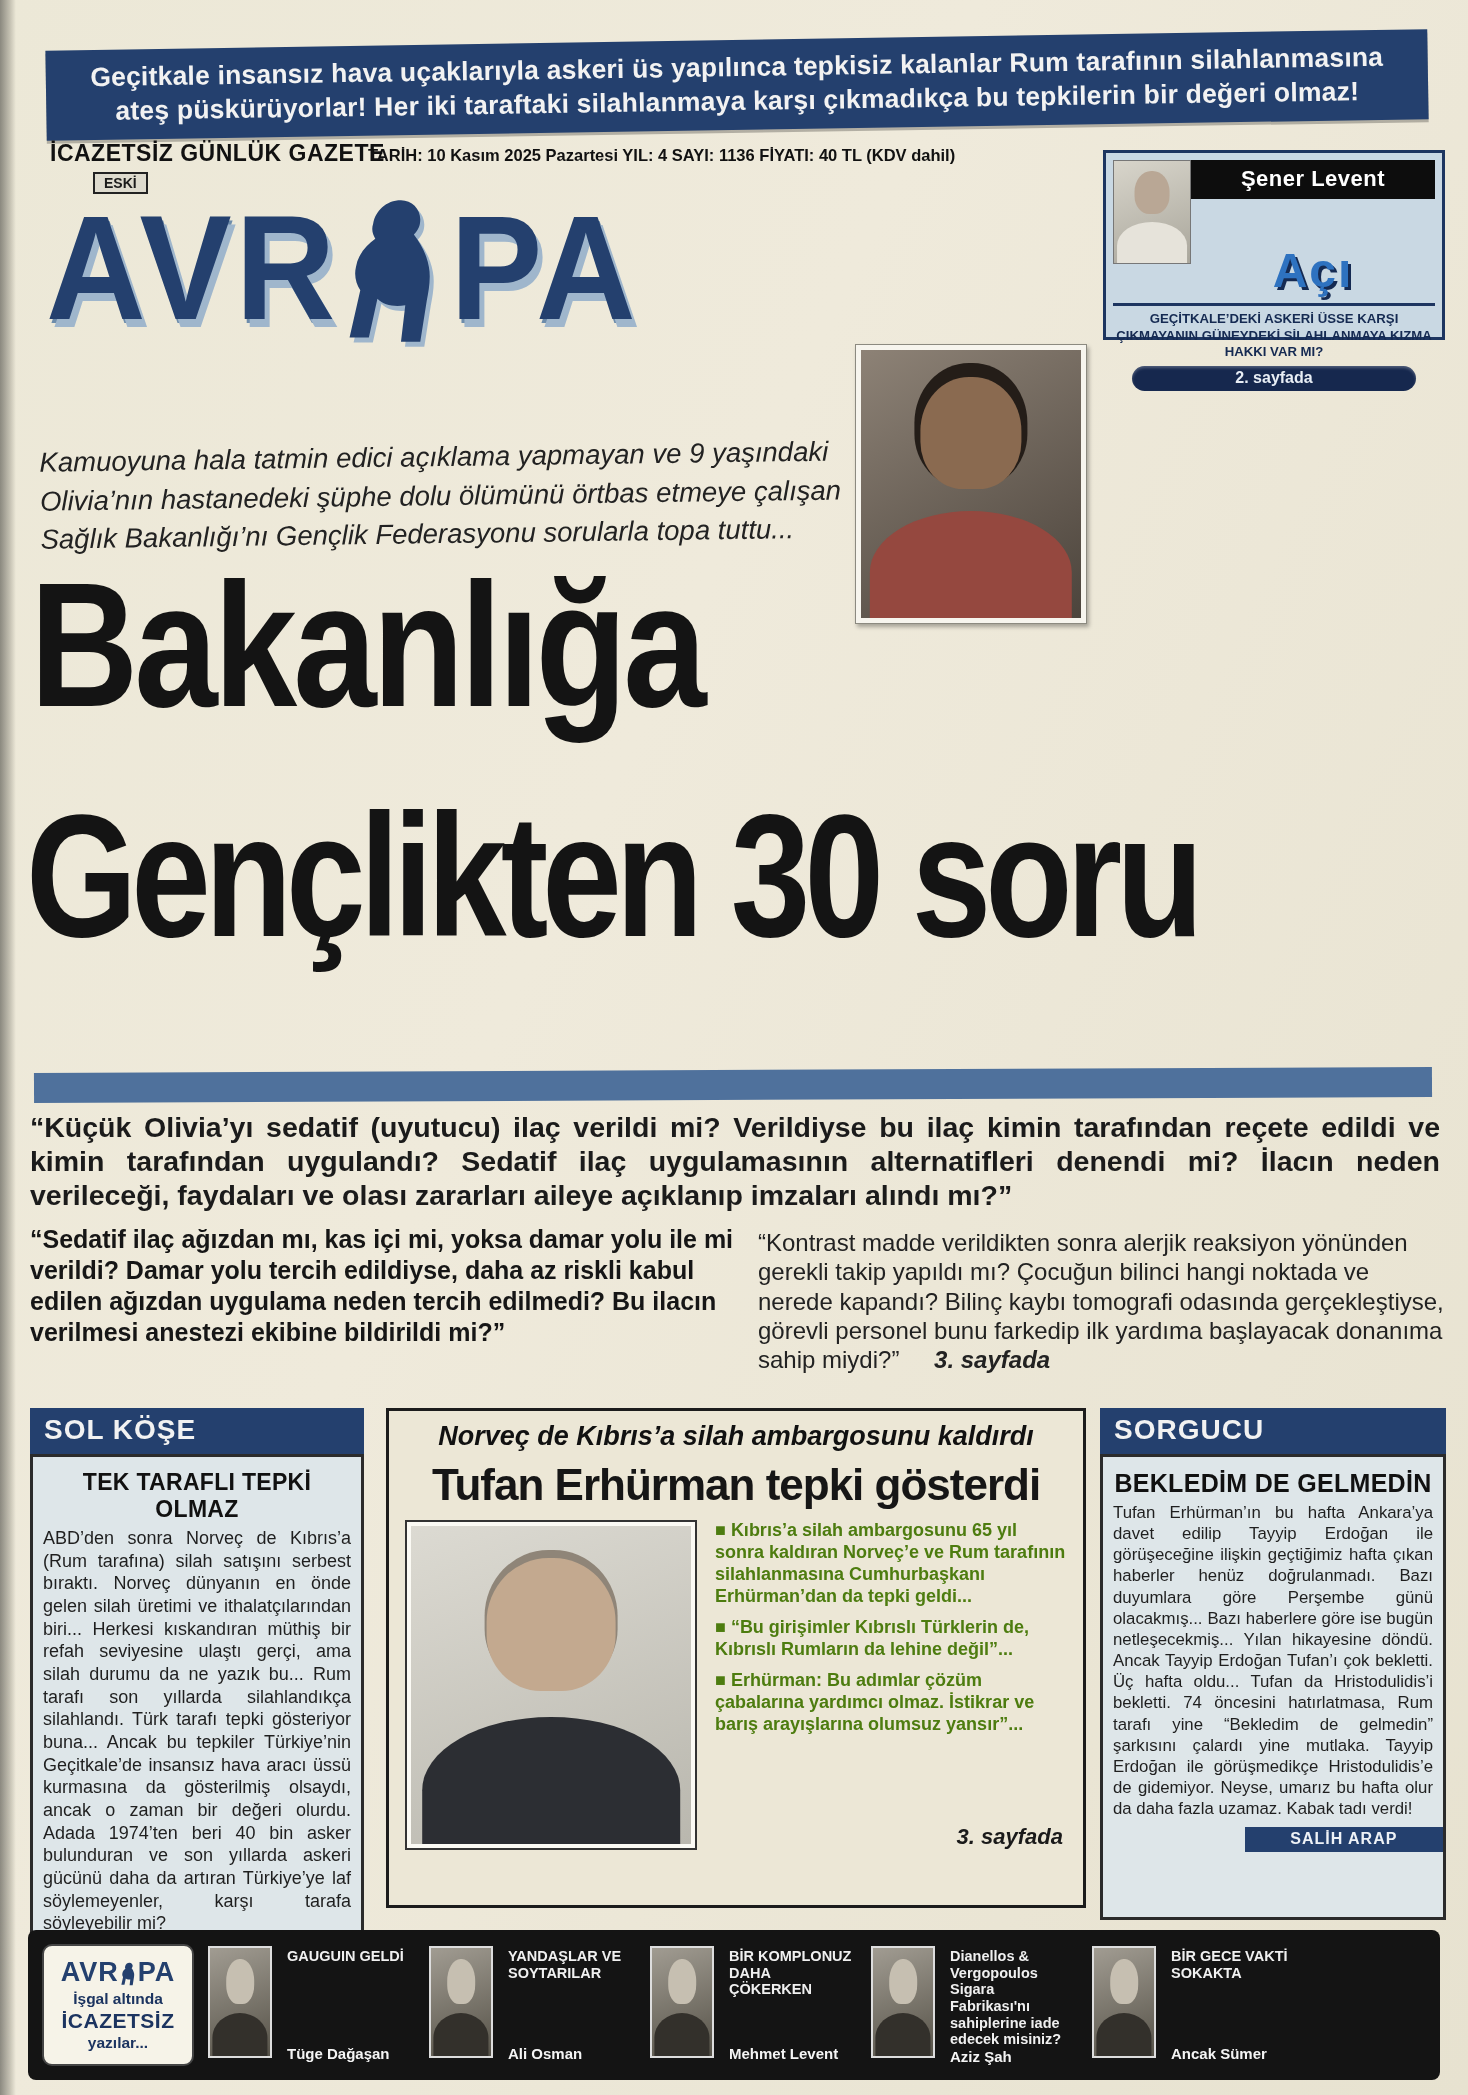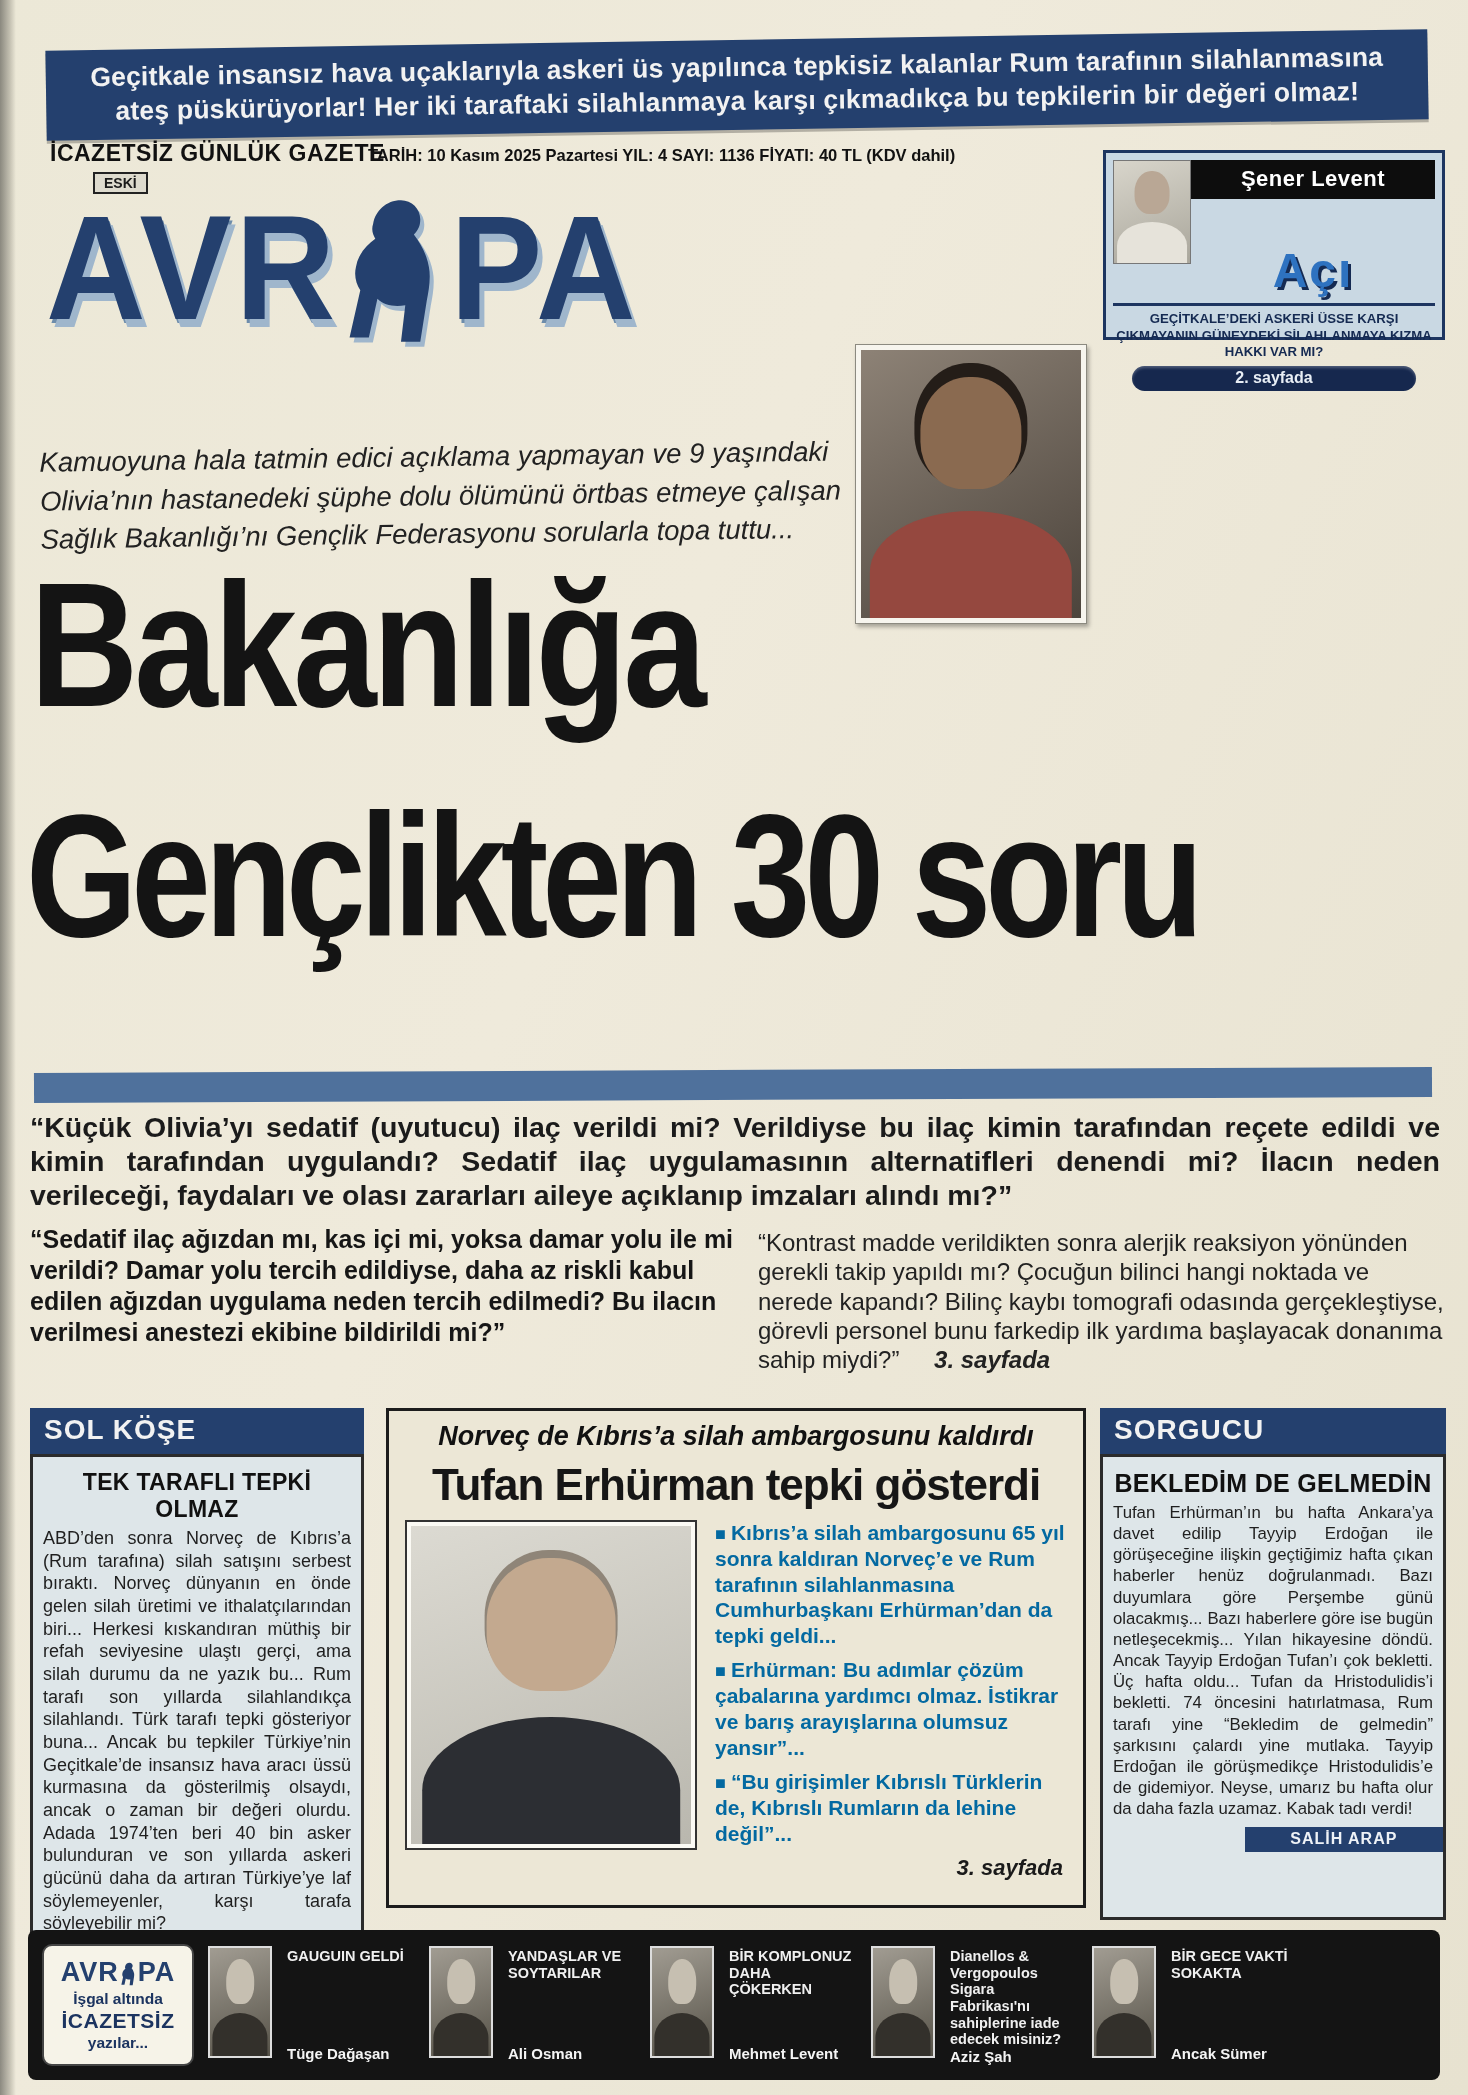--- a/index.html
+++ b/index.html
@@ -103,21 +103,21 @@
   .sorgucu .title { font-size:25px; }
 
   
   .erh { position:absolute; left:386px; top:1408px; width:700px; height:500px;
     border:3px solid #1c1c1c; background:#ece7d6; padding:10px 16px; }
   .erh .kicker { text-align:center; font-weight:bold; font-style:italic; font-size:27px; color:#111; }
   .erh .hline { text-align:center; font-size:44px; font-weight:bold; letter-spacing:-1px; margin-top:8px; color:#161616; }
   .erh .row { display:flex; margin-top:10px; }
   .erh .ephoto { flex:0 0 auto; width:292px; height:330px; background:#fbfaf4; border:2px solid #333; padding:4px; }
   .erh .bullets { flex:1; padding-left:18px; display:flex; flex-direction:column; }
-  .erh .bullet { font-size:21px; font-weight:bold; line-height:1.22; margin-bottom:9px; color:#0369a1; }
+  .erh .bullet { font-size:18px; font-weight:bold; line-height:1.22; margin-bottom:9px; color:#4d7c0f; }
   .erh .bullet::before { content:"■ "; font-size:18px; }
   .erh .pageref { text-align:right; font-style:italic; font-weight:bold; font-size:22px; margin-top:auto; padding-right:4px; }
 
   
   .bottom-bar { position:absolute; left:28px; top:1930px; width:1412px; height:150px;
     background:#141414; border-radius:8px; display:flex; align-items:center; padding:0 14px; gap:14px; }
   .brand-card { flex:0 0 auto; width:152px; height:122px; background:#f6f3e8; border:2px solid #444; border-radius:10px;
     display:flex; flex-direction:column; align-items:center; justify-content:center; gap:1px; }
   .brand-card .mlogo { display:flex; align-items:flex-end; color:#24406e; font-weight:800; font-size:27px; letter-spacing:1px; line-height:1; }
   .brand-card .mlogo svg { height:24px; width:auto; margin:0 1px; }
@@ -192,22 +192,22 @@
 
   <div class="erh">
     <div class="kicker">Norveç de Kıbrıs’a silah ambargosunu kaldırdı</div>
     <div class="hline">Tufan Erhürman tepki gösterdi</div>
     <div class="row">
       <div class="ephoto">
         <div class="portrait p-erh"></div>
       </div>
       <div class="bullets">
         <div class="bullet">Kıbrıs’a silah ambargosunu 65 yıl sonra kaldıran Norveç’e ve Rum tarafının silahlanmasına Cumhurbaşkanı Erhürman’dan da tepki geldi...</div>
+        <div class="bullet">“Bu girişimler Kıbrıslı Türklerin de, Kıbrıslı Rumların da lehine değil”...</div>
         <div class="bullet">Erhürman: Bu adımlar çözüm çabalarına yardımcı olmaz. İstikrar ve barış arayışlarına olumsuz yansır”...</div>
-        <div class="bullet">“Bu girişimler Kıbrıslı Türklerin de, Kıbrıslı Rumların da lehine değil”...</div>
         <div class="pageref">3. sayfada</div>
       </div>
     </div>
   </div>
 
   <div class="colbox sorgucu">
     <div class="hdr">SORGUCU</div>
     <div class="bodybox">
       <div class="title">BEKLEDİM DE GELMEDİN</div>
       <div class="btext">Tufan Erhürman’ın bu hafta Ankara’ya davet edilip Tayyip Erdoğan ile görüşeceğine ilişkin geçtiğimiz hafta çıkan haberler henüz doğrulanmadı. Bazı duyumlara göre Perşembe günü olacakmış... Bazı haberlere göre ise bugün netleşecekmiş... Yılan hikayesine döndü. Ancak Tayyip Erdoğan Tufan’ı çok bekletti. Üç hafta oldu... Tufan da Hristodulidis’i bekletti. 74 öncesini hatırlatmasa, Rum tarafı yine “Bekledim de gelmedin” şarkısını çalardı yine mutlaka. Tayyip Erdoğan ile görüşmedikçe Hristodulidis’e de gidemiyor. Neyse, umarız bu hafta olur da daha fazla uzamaz. Kabak tadı verdi!</div>

